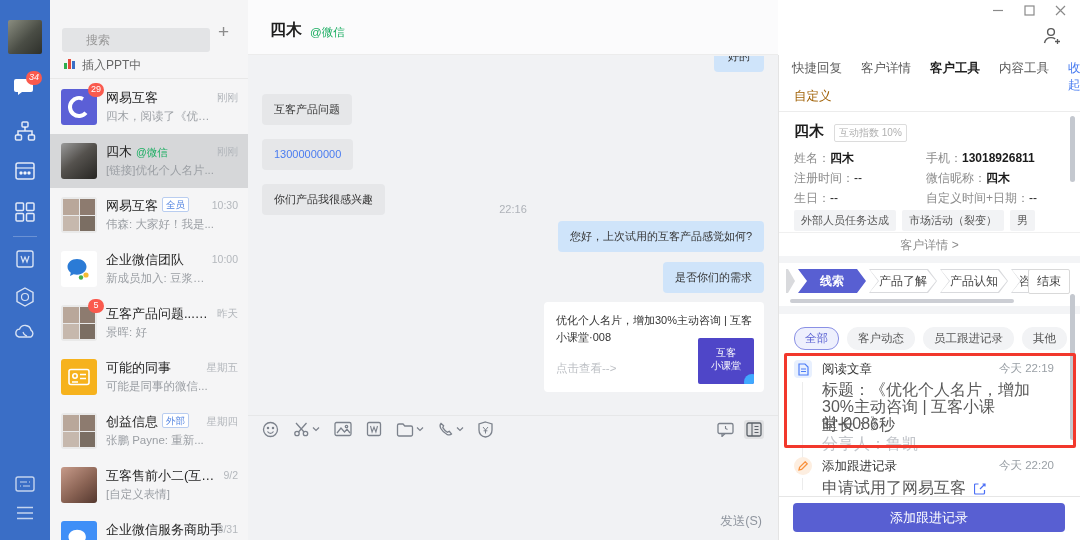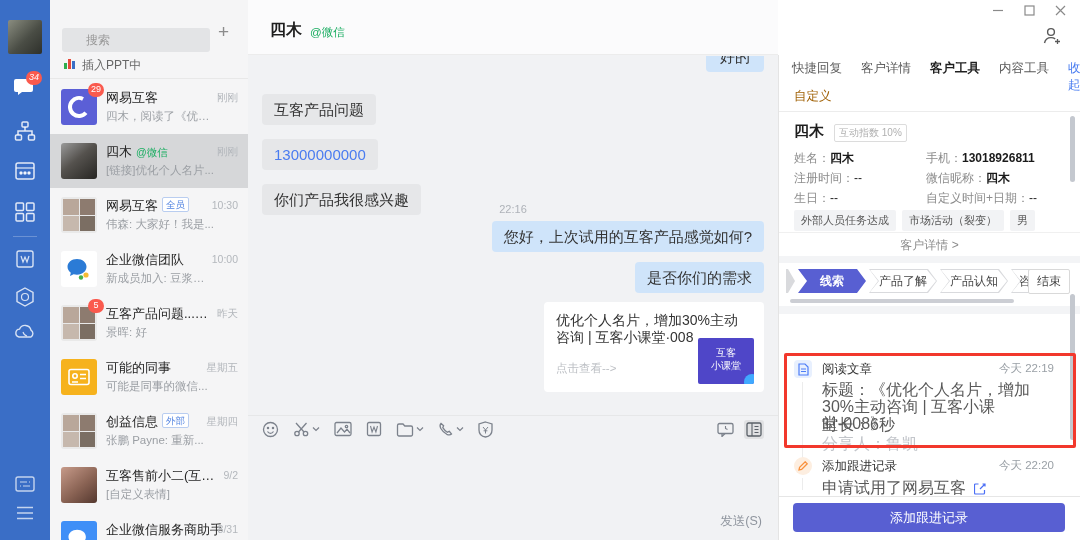--- a/index.html
+++ b/index.html
@@ -29,26 +29,26 @@
   .grid-av { width:100%; height:100%; background:#e9e9e9; display:grid; grid-template-columns:1fr 1fr; grid-template-rows:1fr 1fr; gap:1px; padding:2px; }
   .grid-av i { background:#b9a79a; }
   .grid-av i:nth-child(2){background:#8d7b6f}.grid-av i:nth-child(3){background:#c6b8ad}.grid-av i:nth-child(4){background:#7b6e63}
 
   
   #main { position:absolute; left:248px; top:0; width:530px; height:540px; background:#f1f2f4; }
   #main-head { position:absolute; left:0; top:0; width:530px; height:55px; background:#fbfbfc; border-bottom:1px solid #ececec; }
   #chat-title { position:absolute; left:22px; top:20px; font-size:16px; font-weight:bold; color:#1f1f1f; }
   #chat-tag { position:absolute; left:62px; top:25px; font-size:11.5px; color:#1aad61; }
   #scroll { position:absolute; left:0; top:56px; width:530px; height:359px; overflow:hidden; }
-  .bub { position:absolute; max-width:330px; padding:7px 12px; border-radius:4px; font-size:15px; color:#333; line-height:17px; }
+  .bub { position:absolute; max-width:330px; padding:7px 12px; border-radius:4px; font-size:11px; color:#333; line-height:17px; }
   .bl { background:#e6e7e9; left:14px; }
   .br { background:#cfe4fa; right:14px; }
   .time-c { position:absolute; width:100%; text-align:center; font-size:11px; color:#aeb2b8; }
   #card { position:absolute; right:14px; top:246px; width:220px; height:90px; background:#fff; border-radius:4px; padding:10px 12px; }
-  #card-title { font-size:14px; color:#333; line-height:17px; }
+  #card-title { font-size:11px; color:#333; line-height:17px; }
   #card-cta { position:absolute; left:12px; bottom:16px; font-size:11.5px; color:#bcbfc4; }
   #thumb { position:absolute; right:10px; bottom:8px; width:56px; height:46px; background:#4f46c8; border-radius:2px; color:#fff; font-size:10px; text-align:center; padding-top:8px; line-height:13px; overflow:hidden; }
   #thumb .corner { position:absolute; right:-6px; bottom:-6px; width:16px; height:16px; background:#40a9ff; border-radius:50%; }
   #toolbar { position:absolute; left:0; top:415px; width:530px; height:27px; border-top:1px solid #e6e7e8; display:flex; align-items:center; padding:0 14px; gap:14px; color:#7c828c; }
   .tbi { display:flex; align-items:center; gap:2px; cursor:pointer; }
   #tb-right { margin-left:auto; display:flex; gap:10px; align-items:center; }
   #panel-toggle { background:#e0e1e3; border-radius:3px; padding:2px; }
   #send { position:absolute; right:16px; bottom:10px; font-size:12.5px; color:#8f959e; cursor:pointer; }
 
   
@@ -459,20 +459,26 @@
       <div class="chev" style="width:64px">
           <i></i>
           <span>咨询报价</span>
         </div>
     </div>
     <button id="endbtn">结束</button>
     <div id="hscroll"></div>
   </div>
   <div class="band" style="top:306px; height:8px"></div>
 
+  <div id="filters">
+    <span class="fpill on">全部</span>
+    <span class="fpill">客户动态</span>
+    <span class="fpill">员工跟进记录</span>
+    <span class="fpill">其他</span>
+  </div>
 
   <div class="tl" style="top:382px; height:80px"></div>
   <div class="act-ic" style="top:360px; background:#e8f0fe">
     <svg width="11" height="13" viewBox="0 0 11 13" fill="none" stroke="#4d7df7" stroke-width="1.2">
         <path d="M1 1h6l3 3v8H1z"></path>
         <path d="M3 6h5M3 8.5h5" stroke-width="1"></path>
       </svg>
   </div>
   <div class="act-title" style="top:361px">阅读文章</div>
   <div class="act-time" style="top:361px">今天 22:19</div>

